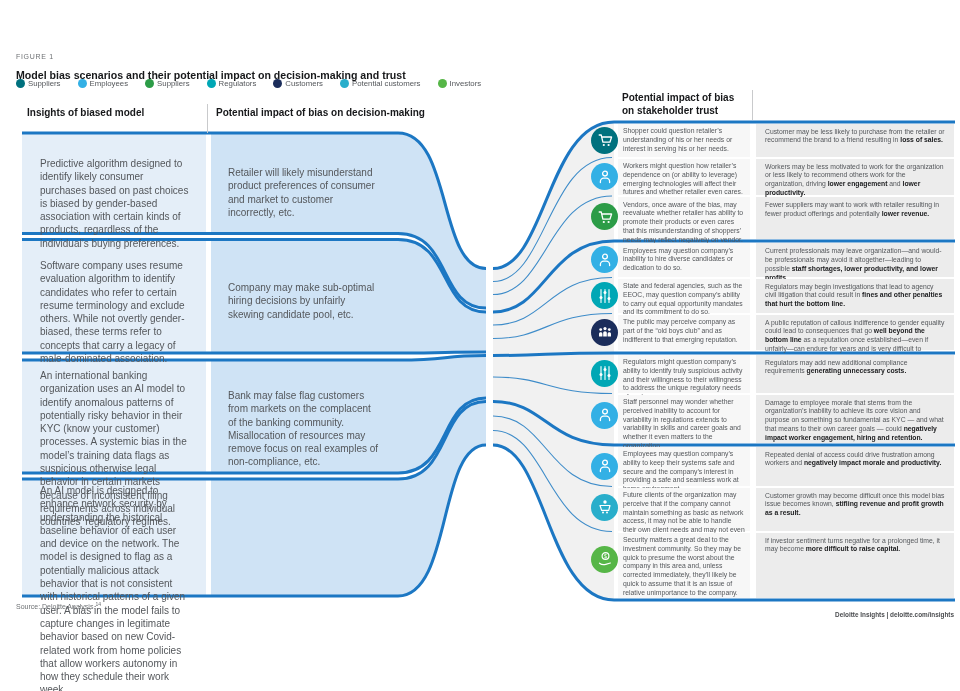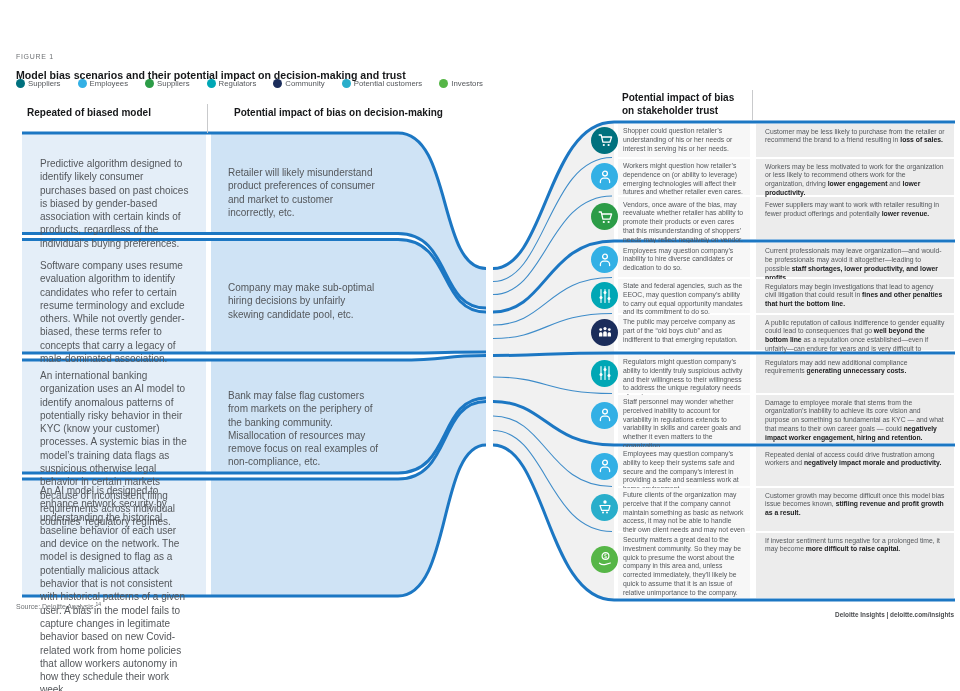--- a/index.html
+++ b/index.html
@@ -132,46 +132,46 @@
     <div class="legend-item">
       <span class="dot" style="background: rgb(44, 156, 71);"></span>
       <span>Suppliers</span>
     </div>
     <div class="legend-item">
       <span class="dot" style="background: rgb(0, 167, 181);"></span>
       <span>Regulators</span>
     </div>
     <div class="legend-item">
       <span class="dot" style="background: rgb(27, 45, 91);"></span>
-      <span>Community</span>
+      <span>Customers</span>
     </div>
     <div class="legend-item">
       <span class="dot" style="background: rgb(41, 174, 203);"></span>
       <span>Potential customers</span>
     </div>
     <div class="legend-item">
       <span class="dot" style="background: rgb(86, 182, 71);"></span>
       <span>Investors</span>
     </div>
   </div>
 
-  <div class="abs col-head" style="left:27px;top:107px;">Repeated of biased model</div>
-  <div class="abs col-head" style="left:234px;top:107px;">Potential impact of bias on decision-making</div>
+  <div class="abs col-head" style="left:27px;top:107px;">Insights of biased model</div>
+  <div class="abs col-head" style="left:216px;top:107px;">Potential impact of bias on decision-making</div>
   <div class="abs col-head" style="left:622px;top:92px;width:122px;">Potential impact of bias on stakeholder trust</div>
   <div class="abs vdiv" style="left:207px;top:104px;height:29px;"></div>
   <div class="abs vdiv" style="left:752px;top:90px;height:30px;"></div>
 
   <div class="abs model-text" style="top:157px;">Predictive algorithm designed to identify likely consumer purchases based on past choices is biased by gender-based association with certain kinds of products, regardless of the individual’s buying preferences.</div>
   <div class="abs model-text" style="top:259px;">Software company uses resume evaluation algorithm to identify candidates who refer to certain resume terminology and exclude others. While not overtly gender-biased, these terms refer to concepts that carry a legacy of male-dominated association.</div>
   <div class="abs model-text" style="top:369px;">An international banking organization uses an AI model to identify anomalous patterns of potentially risky behavior in their KYC (know your customer) processes. A systemic bias in the model’s training data flags as suspicious otherwise legal behavior in certain markets because of inconsistent filing requirements across individual countries’ regulatory regimes.</div>
   <div class="abs model-text" style="top:484px;">An AI model is designed to enhance network security by understanding the historical baseline behavior of each user and device on the network. The model is designed to flag as a potentially malicious attack behavior that is not consistent with historical patterns of a given user. A bias in the model fails to capture changes in legitimate behavior based on new Covid-related work from home policies that allow workers autonomy in how they schedule their work week.</div>
 
   <div class="abs impact-text" style="top:166px;">Retailer will likely misunderstand product preferences of consumer and market to customer incorrectly, etc.</div>
   <div class="abs impact-text" style="top:281px;">Company may make sub-optimal hiring decisions by unfairly skewing candidate pool, etc.</div>
-  <div class="abs impact-text" style="top:389px;">Bank may false flag customers from markets on the periphery of the banking community. Misallocation of resources may remove focus on real examples of non-compliance, etc.</div>
+  <div class="abs impact-text" style="top:389px;">Bank may false flag customers from markets on the complacent of the banking community. Misallocation of resources may remove focus on real examples of non-compliance, etc.</div>
 
   <div class="abs row" style="top:123.5px;height:33px;">
     <div class="icon" style="top: 3px; background: rgb(0, 113, 126);">
         <svg width="18" height="18" viewBox="0 0 18 18">
           <use href="#i-cart"></use>
         </svg>
       </div>
     <div class="trust">Shopper could question retailer’s understanding of his or her needs or interest in serving his or her needs.</div>
     <div class="metrics"><span>Customer may be less likely to purchase from the retailer or recommend the brand to a friend resulting in </span><b>loss of sales.</b></div>
   </div>

